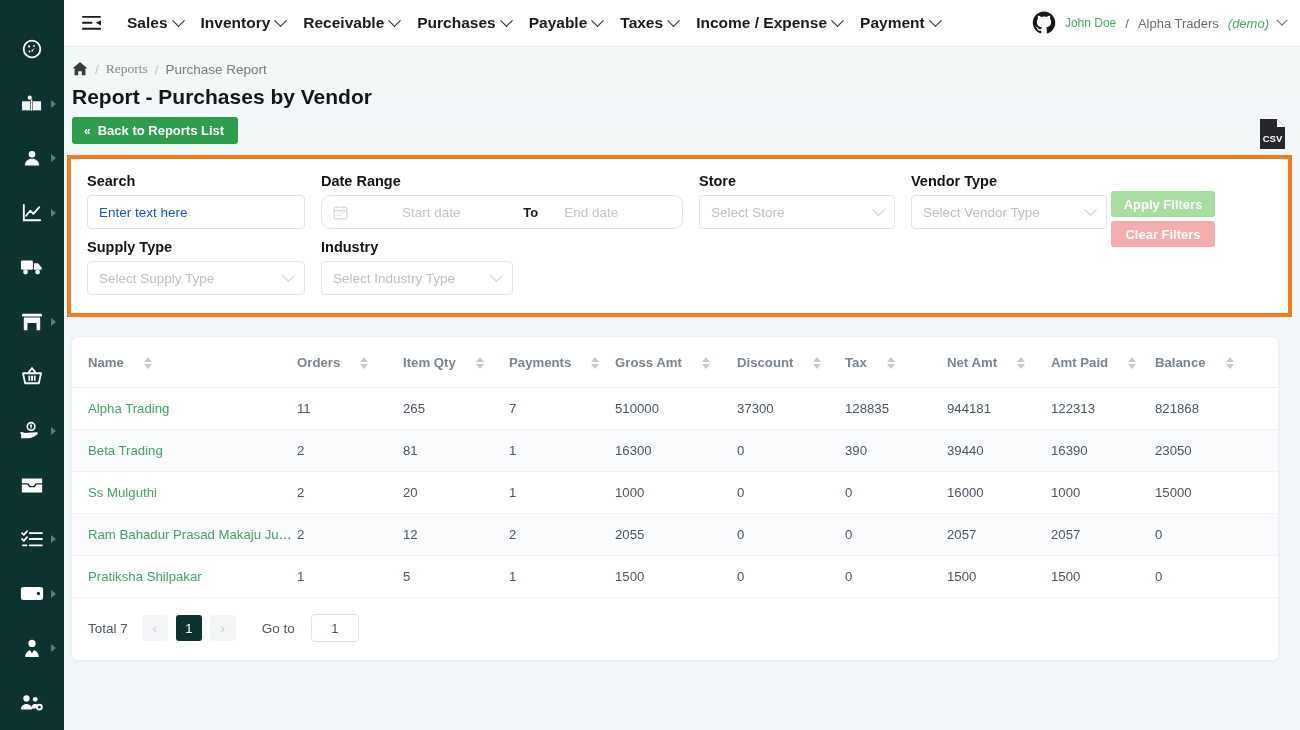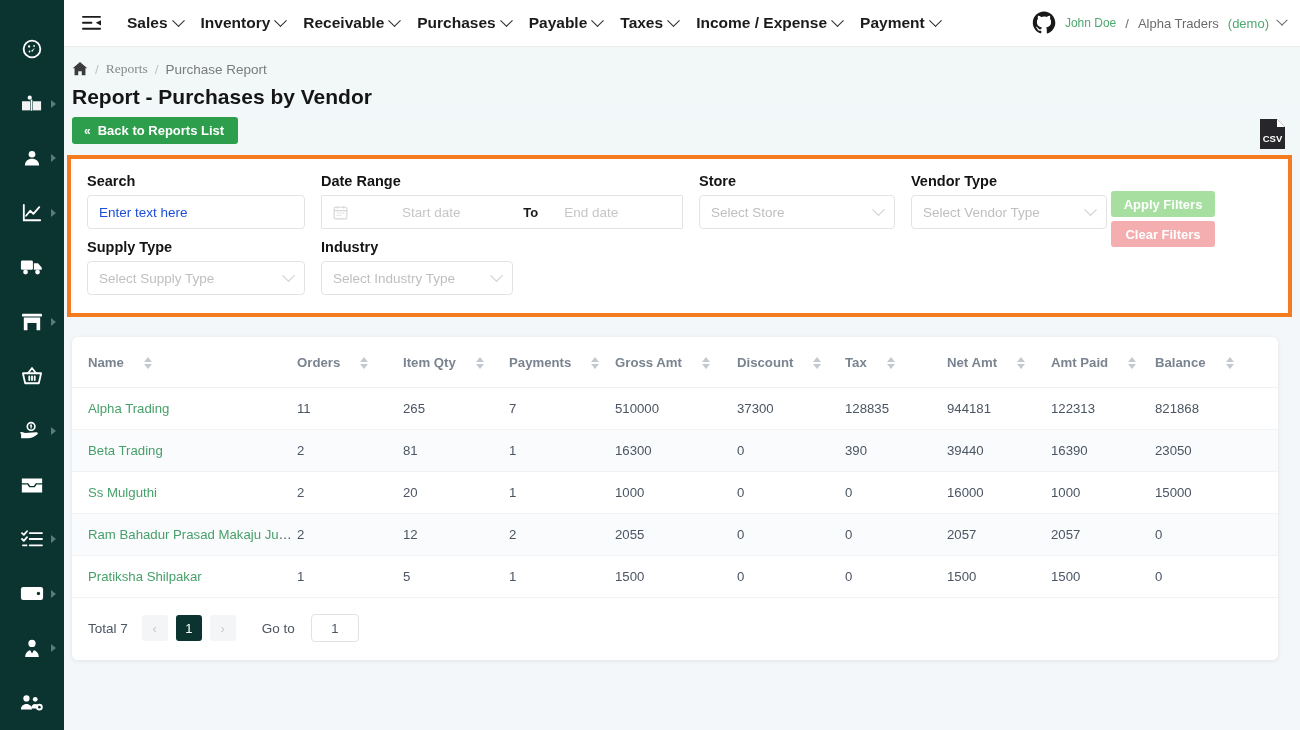--- a/index.html
+++ b/index.html
@@ -59,21 +59,21 @@
     border-right: 1.6px solid #2b2b2b; border-bottom: 1.6px solid #2b2b2b;
     transform: rotate(45deg) translate(-2px,-2px);
   }
   .nav-right {
     margin-left: auto; display: flex; align-items: center; gap: 9px;
     padding-right: 14px;
   }
   .gh-icon { width: 24px; height: 24px; }
   .user-name { font-size: 12px; color: #4ea770; }
   .user-org { font-size: 13px; color: #6b6b6b; }
-  .user-demo { font-size: 13px; color: #4ea770; }
+  .user-demo { font-size: 13px; color: #4ea770; font-style: italic; }
   .chev-sm {
     display: inline-block; width: 8px; height: 8px;
     border-right: 1.5px solid #6b6b6b; border-bottom: 1.5px solid #6b6b6b;
     transform: rotate(45deg) translate(-2px,-2px);
   }
 
   
   .content { flex: 1 1 auto; position: relative; overflow: hidden; }
 
   
@@ -137,21 +137,21 @@
     background: #ffffff; display: flex; align-items: center;
     padding: 0 11px; font-size: 13.5px; color: #bfbfbf;
     cursor: pointer; justify-content: space-between;
   }
   .sel .dn {
     width: 9px; height: 9px;
     border-right: 1.4px solid #cfcfcf; border-bottom: 1.4px solid #cfcfcf;
     transform: rotate(45deg) translate(-2px,-2px);
   }
   .daterange {
-    height: 34px; border: 1px solid #e3e3e3; border-radius: 1px;
+    height: 34px; border: 1px solid #e3e3e3; border-radius: 9px;
     background: #ffffff; display: flex; align-items: center;
     padding: 9px 11px; gap: 0; cursor: text;
   }
   .daterange .cal { width: 15px; height: 15px; flex: 0 0 15px; margin-right: 14px;}
   .dr-start { flex: 1 1 auto; font-size: 13.5px; color: #c6c6c6; text-align: left; padding-left: 40px;}
   .dr-to { font-size: 13px; color: #1a1a1a; font-weight: 700; padding: 0 10px; }
   .dr-end { flex: 1 1 auto; font-size: 13.5px; color: #c6c6c6; padding-left: 16px;}
   .btncol {
     display: flex; flex-direction: column; gap: 4px;
     padding-top: 20px; align-items: flex-start;

